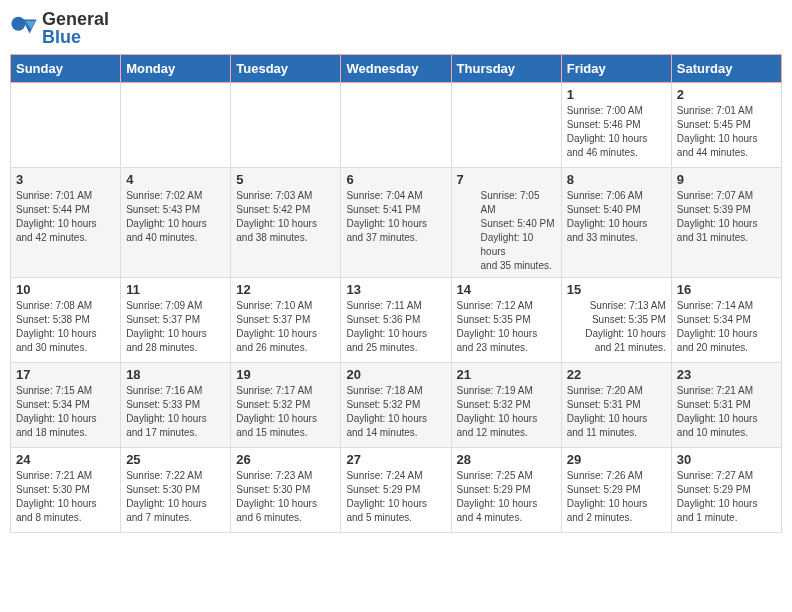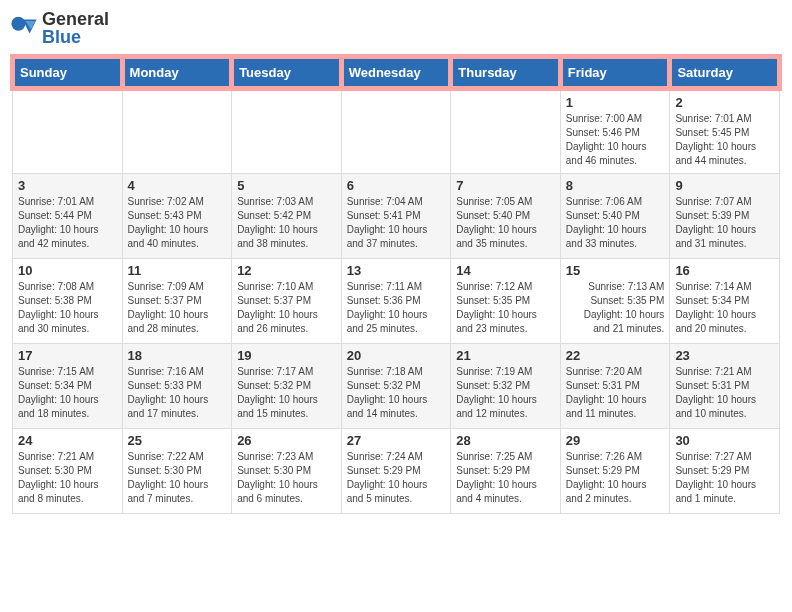--- a/index.html
+++ b/index.html
@@ -51,21 +51,21 @@
       width: 100%;
       border-collapse: collapse;
       table-layout: fixed;
     }
     th {
       background-color: #2a6db5;
       color: white;
       text-align: left;
       padding: 6px 5px;
       font-size: 13px;
-      border: 5px solid #fca5a5;
+      border: 1px solid #fca5a5;
     }
     td {
       vertical-align: top;
       padding: 4px 5px;
       border: 1px solid #ddd;
       font-size: 10.5px;
       color: #333;
       height: 85px;
     }
     td.empty {
@@ -168,21 +168,21 @@
         </td>
         <td>
           <div class="day-num">6</div>
           <div class="day-info" style="white-space: pre-line;">Sunrise: 7:04 AM
 Sunset: 5:41 PM
 Daylight: 10 hours
 and 37 minutes.</div>
         </td>
         <td>
           <div class="day-num">7</div>
-          <div class="day-info" style="white-space: pre-line;">Sunrise: 7:05 AM
+          <div class="day-info" style="white-space: pre-line; margin-left: 24px;">Sunrise: 7:05 AM
 Sunset: 5:40 PM
 Daylight: 10 hours
 and 35 minutes.</div>
         </td>
         <td>
           <div class="day-num">8</div>
           <div class="day-info" style="white-space: pre-line;">Sunrise: 7:06 AM
 Sunset: 5:40 PM
 Daylight: 10 hours
 and 33 minutes.</div>

